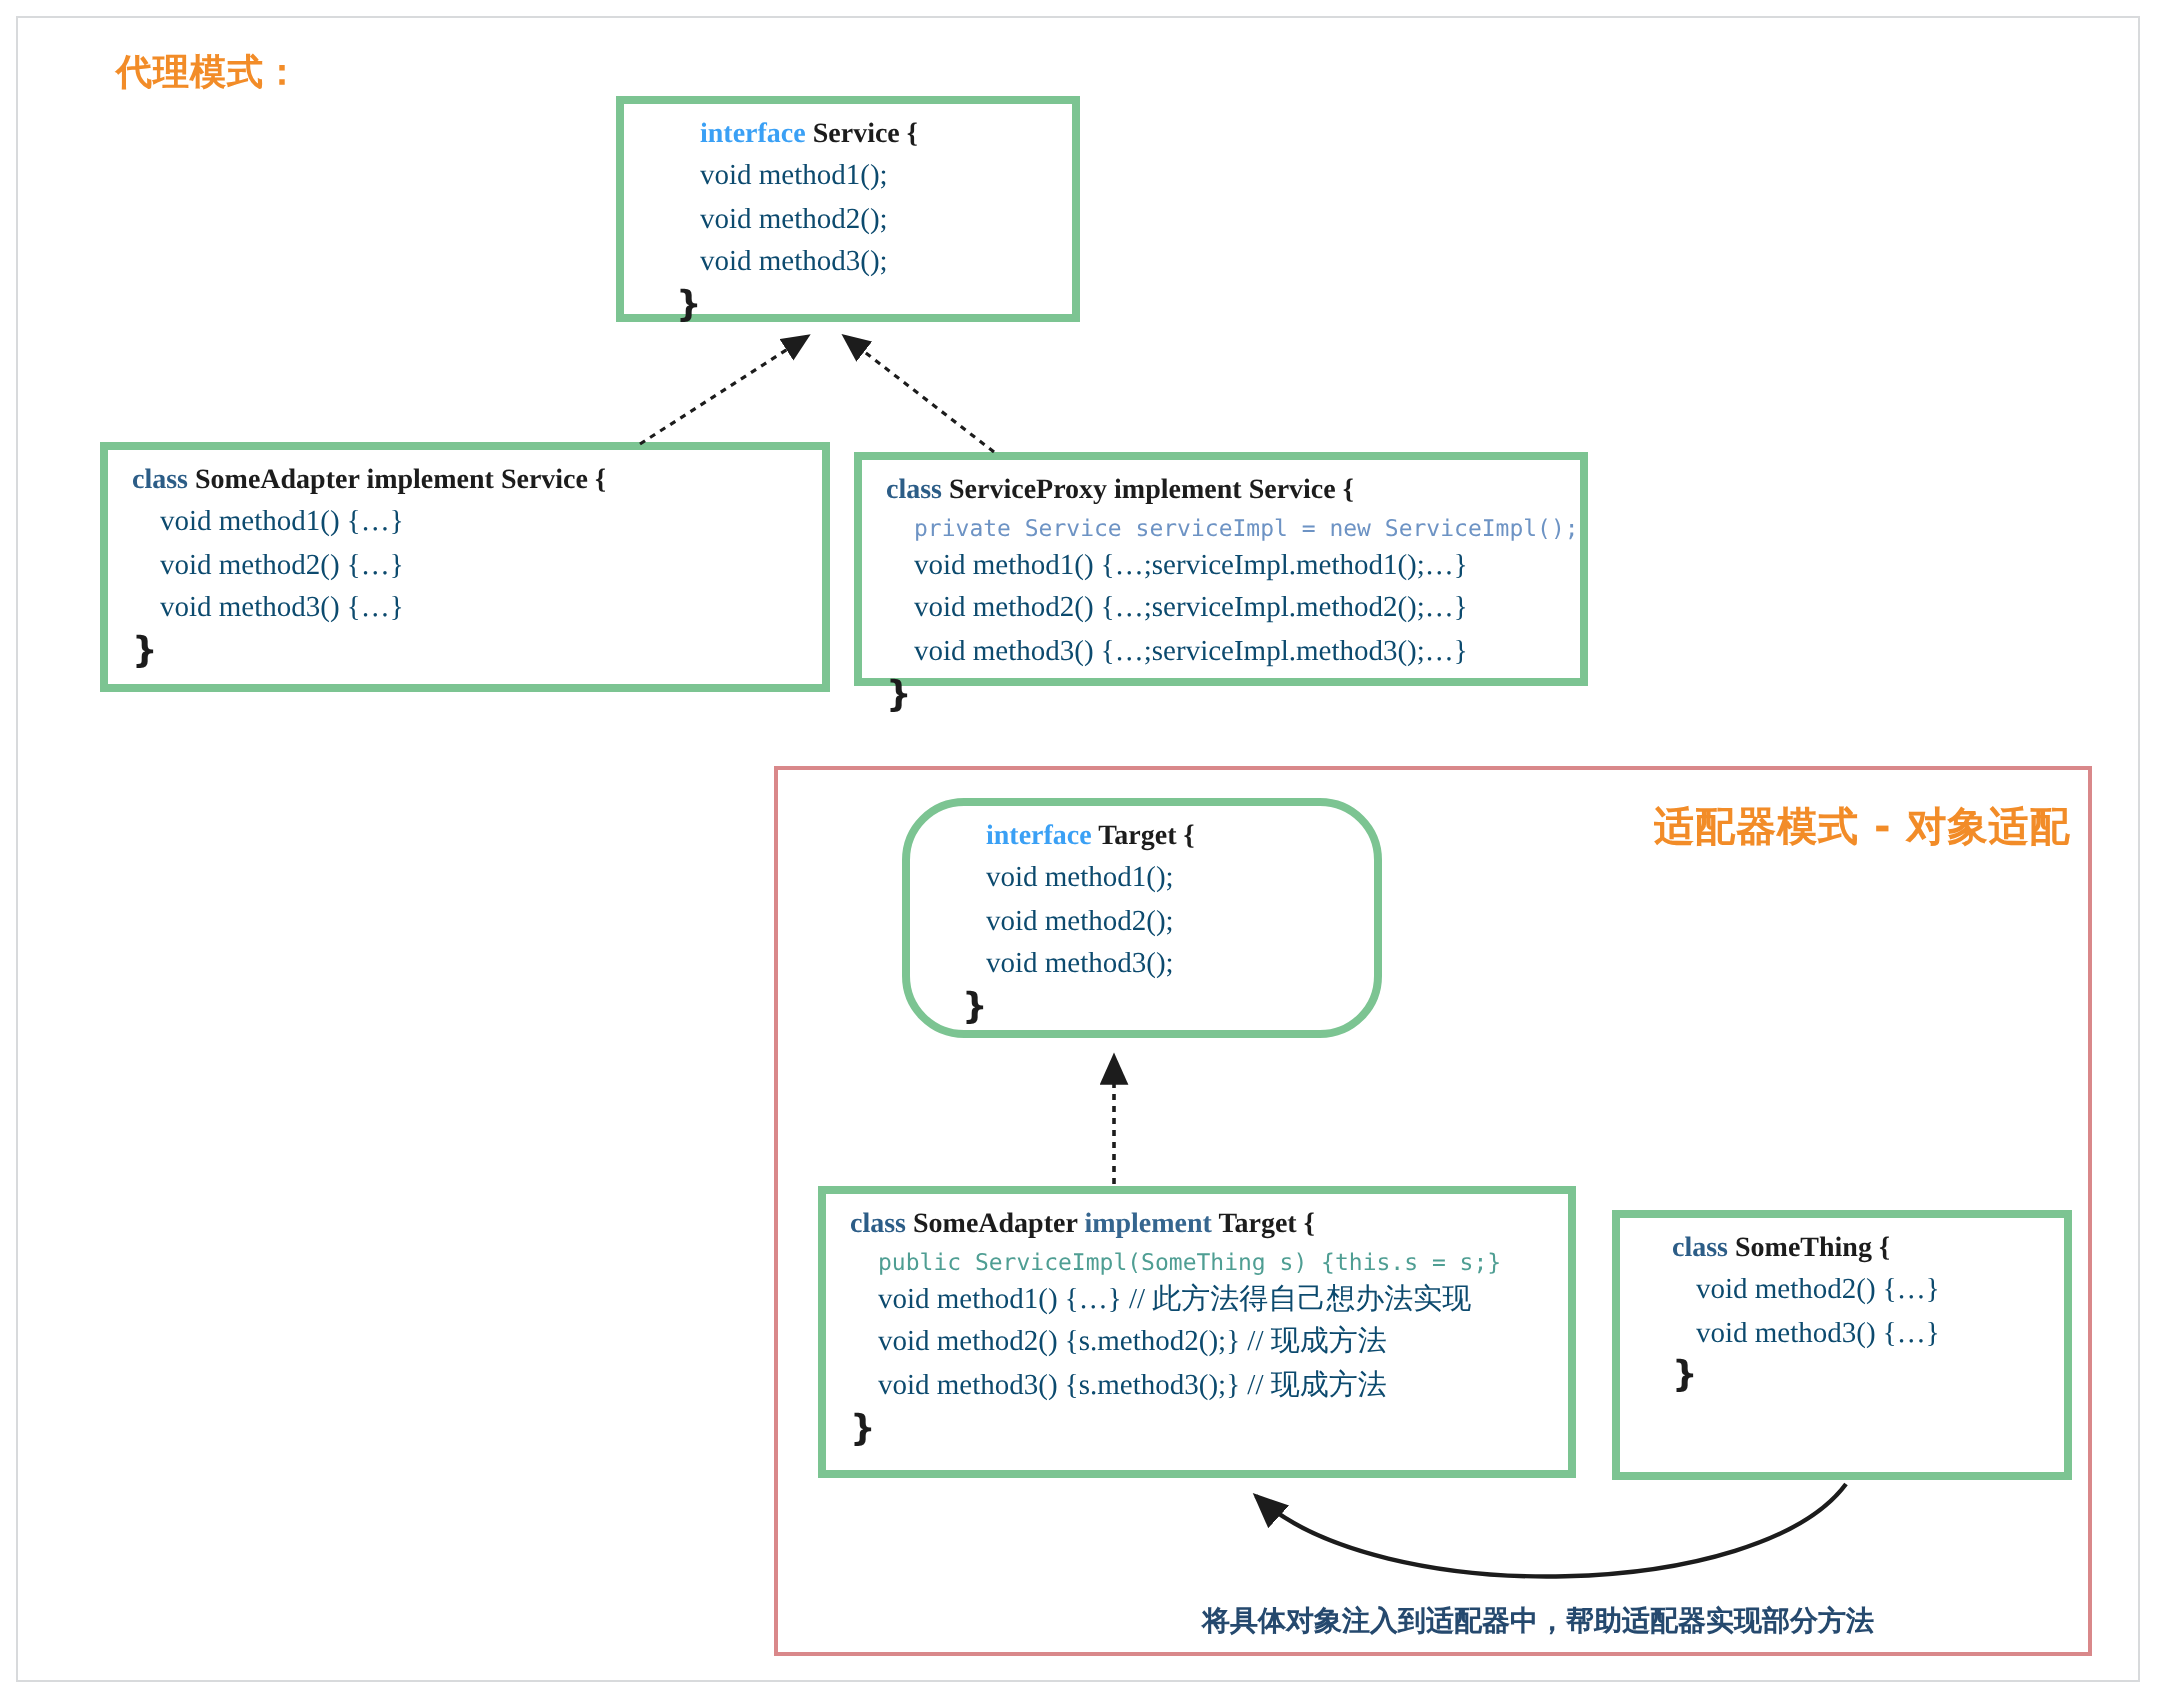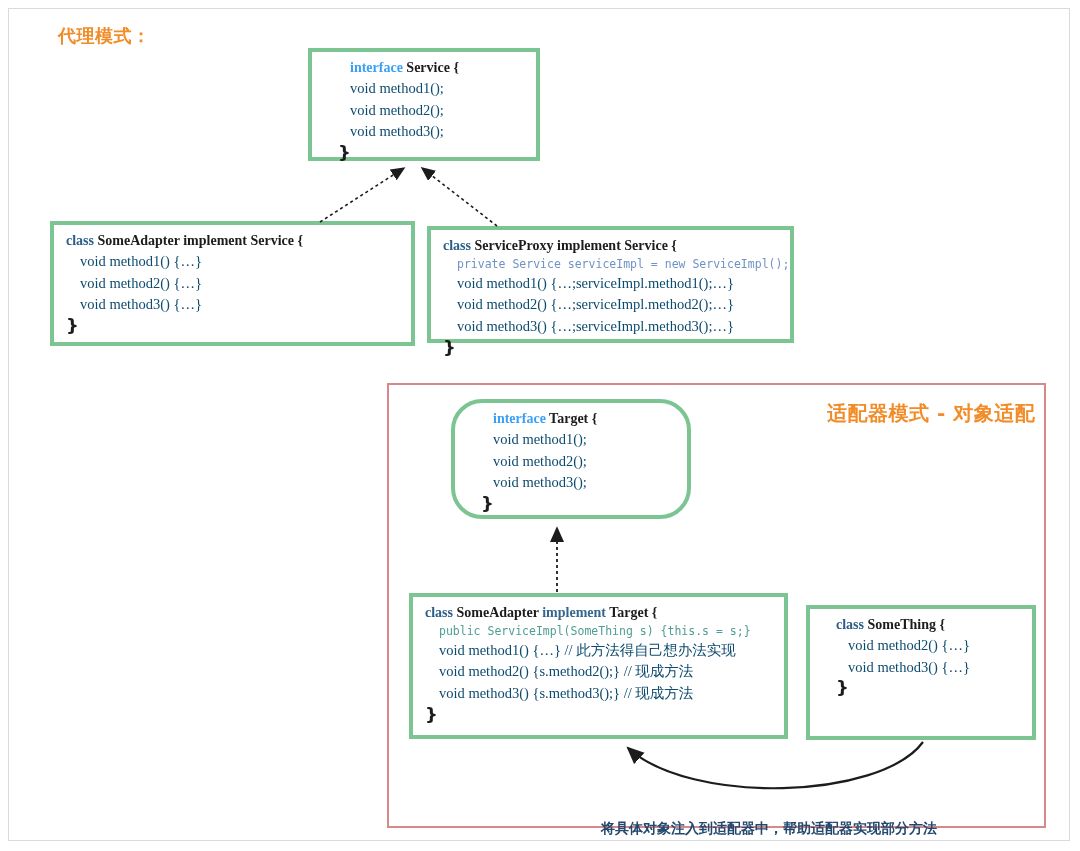--- a/index.html
+++ b/index.html
@@ -108,21 +108,20 @@
   
   #adapter-caption {
     position: absolute;
     left: 601px;
     top: 802px;
     font-family: "DejaVu Sans", "Liberation Sans", sans-serif;
     font-size: 14px;
     font-weight: bold;
     color: #25496e;
     white-space: nowrap;
-    margin-top: 18px;
   }
 
   
   #connectors {
     position: absolute;
     left: 0; top: 0;
     width: 1080px; height: 851px;
     pointer-events: none;
   }
 </style>

